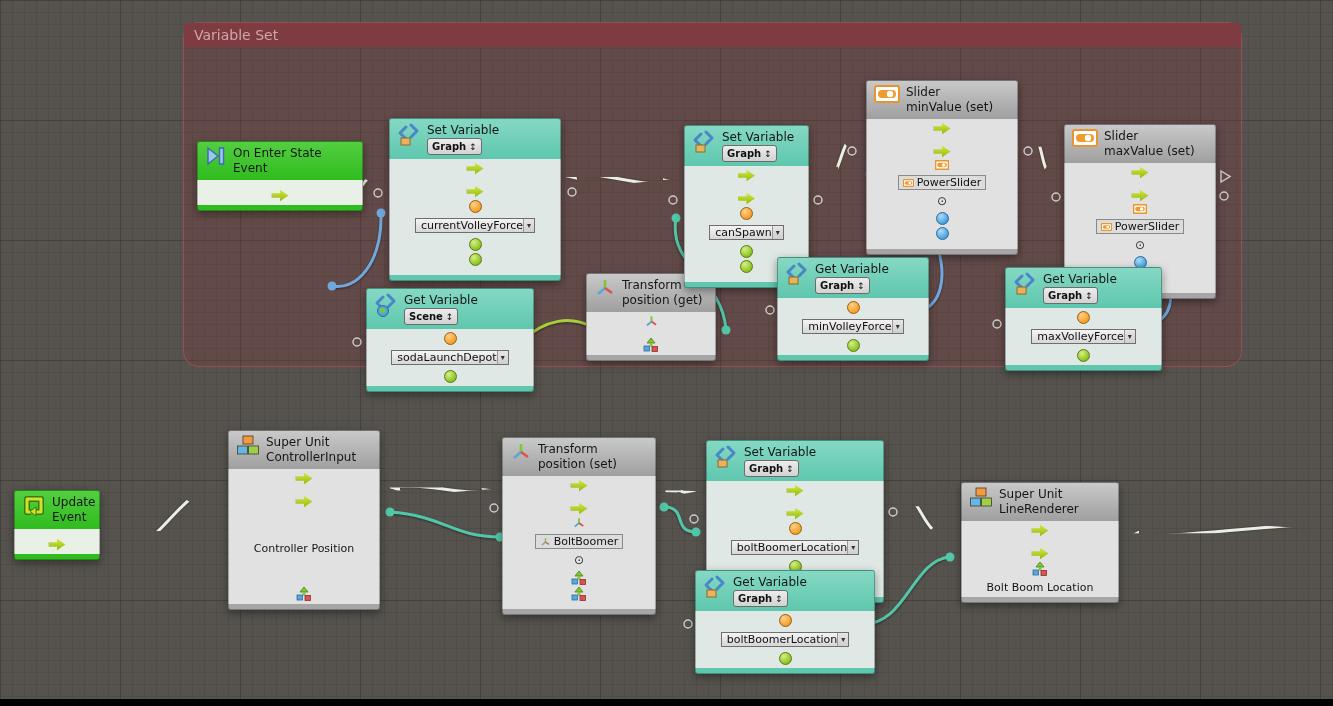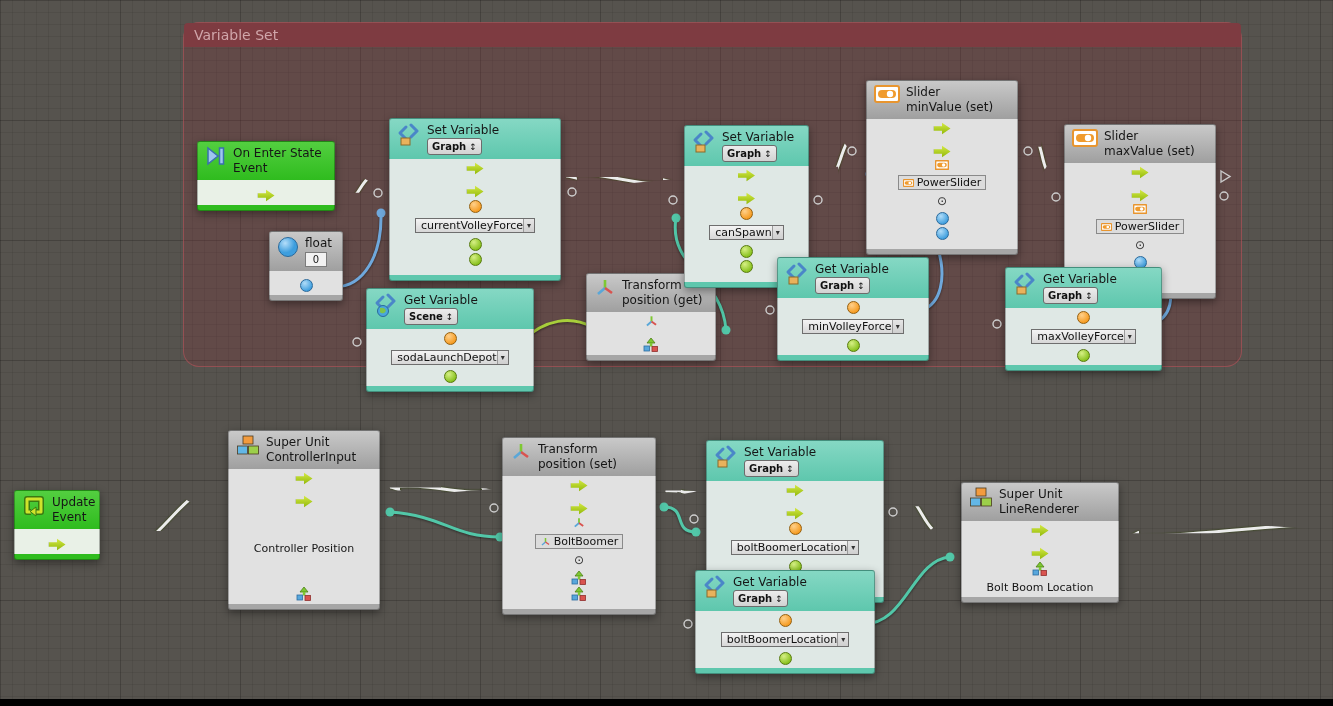--- a/index.html
+++ b/index.html
@@ -146,21 +146,21 @@
       <path class="hollow" d="M1221,171 L1230,176.5 L1221,182 Z"></path>
       <circle class="hollow" cx="770" cy="310" r="4"></circle>
         <circle class="hollow" cx="997" cy="324" r="4"></circle>
       <circle class="hollow" cx="494" cy="508" r="4"></circle>
         <circle class="hollow" cx="694" cy="519" r="4"></circle>
       <circle class="hollow" cx="893" cy="512" r="4"></circle>
         <circle class="hollow" cx="688" cy="624" r="4"></circle>
     </g>
   </svg>
 
-  <div class="node green" style="left:197px;top:141px;width:138px;">
+  <div class="node green" style="left:197px;top:141px;width:166px;">
     <div class="hdr">
       <span class="icon">
         <svg width="22" height="20" viewBox="0 0 22 20">
             <polygon points="3,2 13,10 3,18" fill="#9ec7ef" stroke="#3a70ae" stroke-width="1.5"></polygon>
             <rect x="14.5" y="2" width="4" height="16" fill="#9ec7ef" stroke="#3a70ae" stroke-width="1.5"></rect>
           </svg>
       </span>
       <div class="title">
         <span>On Enter State</span><br><span>Event</span>
       </div>
@@ -205,46 +205,20 @@
           </span>
         <span class="port lime"></span>
         </div>
       <div class="row">
           <span class="port lime"></span>
         </div>
     </div>
     <div class="ftr"></div>
   </div>
 
-  <div class="node gray" style="left:269px;top:231px;width:74px;">
-    <div class="hdr">
-      <span class="icon">
-        <svg width="22" height="22" viewBox="0 0 22 22">
-            <defs>
-              <radialGradient id="bl" cx="35%" cy="30%">
-                <stop offset="0%" stop-color="#b4defa"></stop>
-                <stop offset="100%" stop-color="#3e9ede"></stop>
-              </radialGradient>
-            </defs>
-            <circle cx="11" cy="11" r="9.5" fill="url(#bl)" stroke="#2a6a9c"></circle>
-          </svg>
-      </span>
-      <div>
-        <div class="title">float</div>
-        <span class="valbox">0</span>
-      </div>
-    </div>
-    <div class="body">
-        <div class="row" style="min-height:16px;">
-          <span class="spacer"></span>
-          <span class="port blue"></span>
-        </div>
-      </div>
-    <div class="ftr"></div>
-  </div>
 
   <div class="node teal" style="left:366px;top:288px;width:168px;">
     <div class="hdr">
       <span class="icon">
         <svg width="24" height="24" viewBox="0 0 24 24">
             <path d="M9 4 L3 10 L9 16" fill="none" stroke="#4a86c8" stroke-width="3" stroke-linecap="round" stroke-linejoin="round"></path>
             <path d="M14 2 L20 8 L14 14" fill="none" stroke="#4a86c8" stroke-width="3" stroke-linecap="round" stroke-linejoin="round"></path>
             <circle cx="9" cy="18" r="5.5" fill="#49a6dd" stroke="#2a6a9c"></circle>
             <path d="M6 15 q3 -1 5 1 q2 2 -1 4 q-3 1 -4 -1 z" fill="#7dc34a"></path>
           </svg>

